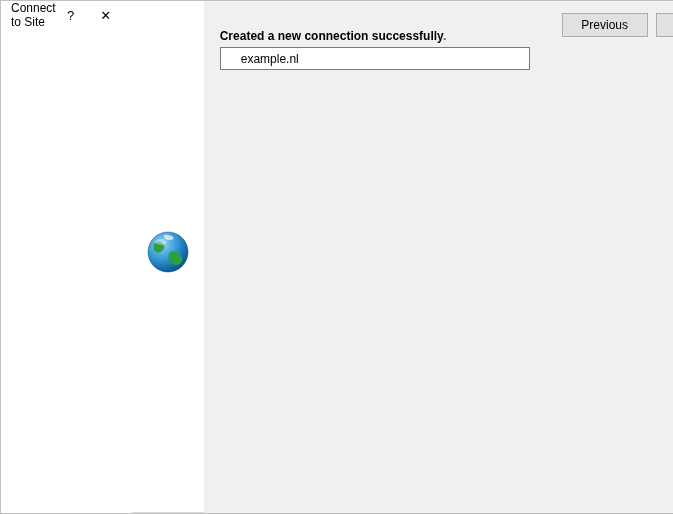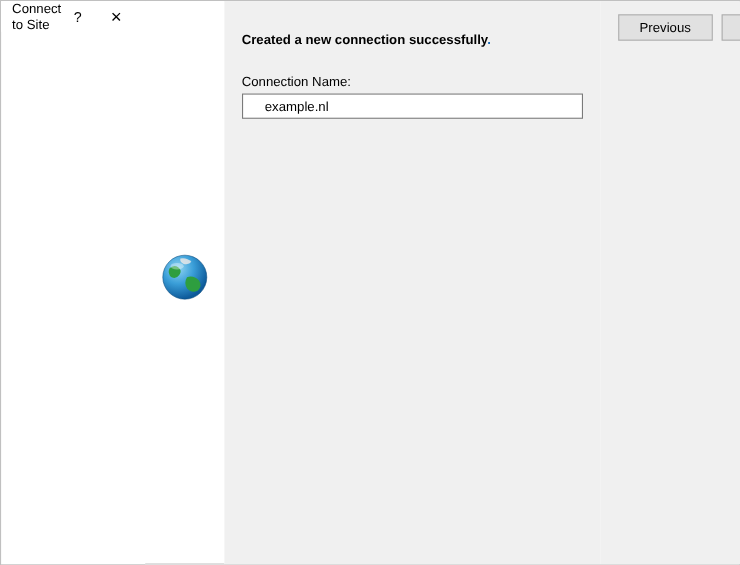--- a/index.html
+++ b/index.html
@@ -155,21 +155,20 @@
       <path d="M 24 22 Q 30 20 35 25 Q 38 30 34 34 Q 28 37 24 32 Q 21 27 24 22 Z" fill="#2e9e3f"></path>
       <path d="M 18 5 Q 24 4 28 8 Q 26 11 21 10 Q 17 8 18 5 Z" fill="#e8e8e8" opacity="0.85"></path>
       <ellipse cx="15" cy="12" rx="6" ry="3" fill="#ffffff" opacity="0.35"></ellipse>
     </svg>
   </div>
 
   <div class="content">
     <div>
       <span class="status-text">Created a new connection successfully</span><span class="status-dot">.</span>
     </div>
-    <div class="field-label">Connection Name:</div>
     <input type="text" class="text-input" value="example.nl" style="">
   </div>
 
   <div class="footer">
     <button class="btn">Previous</button>
     <button class="btn" disabled="">Site</button>
     <div class="gap"></div>
   </div>
 </div>
 

